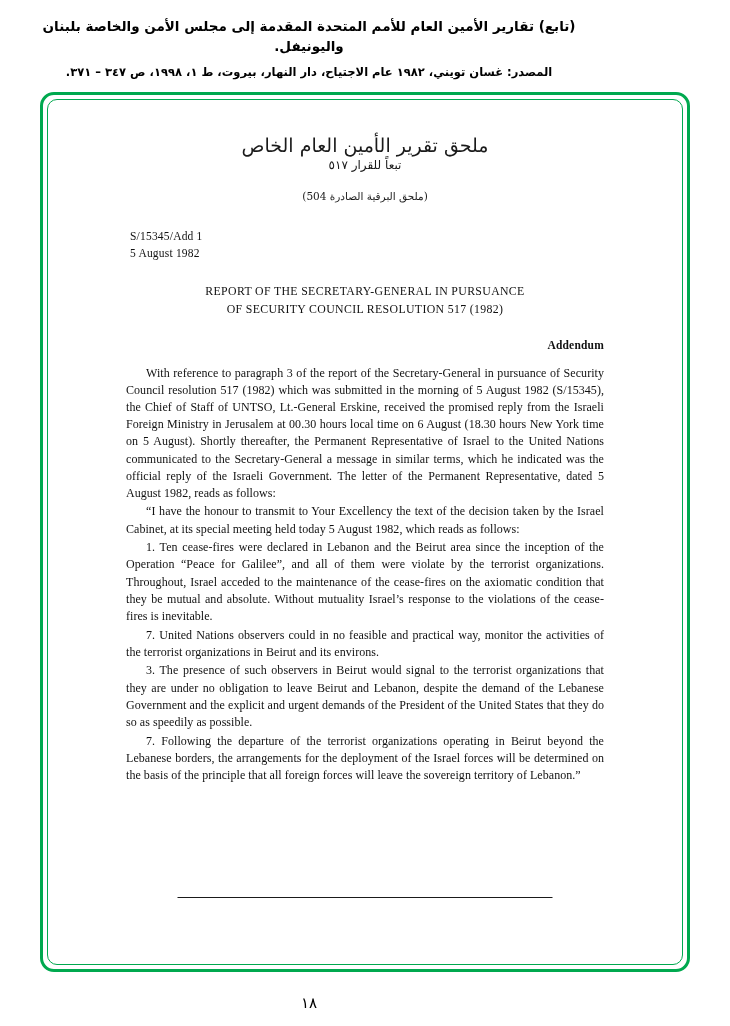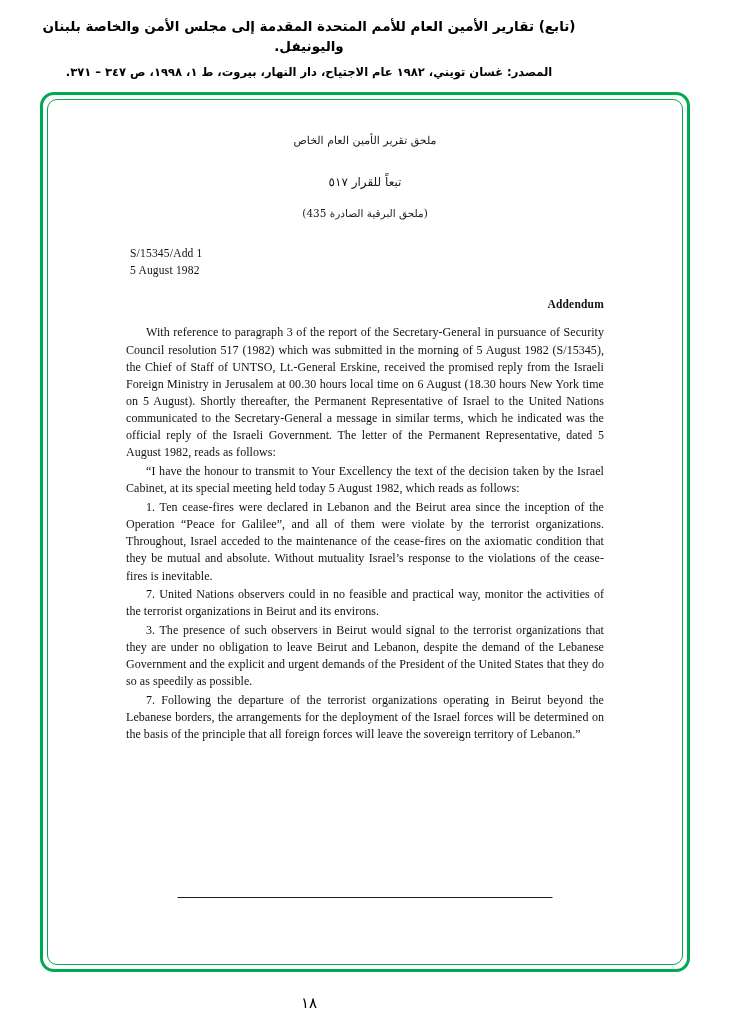--- a/index.html
+++ b/index.html
@@ -75,23 +75,23 @@
     box-sizing: border-box;
   }
   
   .ar-title {
     direction: rtl;
     text-align: center;
     font-family: "DejaVu Serif", serif;
     color: #1a1a1a;
   }
   .ar-title .t1 {
-    font-size: 11px;
+    font-size: 19px;
     letter-spacing: 0.5px;
-    margin-bottom: 28px;
+    margin-bottom: 2px;
   }
   .ar-title .t2 {
     font-size: 12px;
     margin-bottom: 18px;
   }
   .ar-title .t3 {
     font-size: 15px;
     margin-bottom: 18px;
   }
   .ar-title .t4 {
@@ -170,28 +170,32 @@
   </div>
 
   <div class="frame-outer">
     <div class="frame-inner">
 
       <div class="doc">
 
         <div class="ar-title">
           <div class="t1">ملحق تقرير الأمين العام الخاص</div>
           <div class="t2">تبعاً للقرار ٥١٧</div>
-          <div class="t4">(ملحق البرقية الصادرة 435)</div>
+          <div class="t4">(ملحق البرقية الصادرة 504)</div>
         </div>
 
         <div class="docref">
           <div>S/15345/Add 1</div>
           <div>5 August 1982</div>
         </div>
 
+        <div class="en-title">
+          <div>REPORT OF THE SECRETARY-GENERAL IN PURSUANCE</div>
+          <div>OF SECURITY COUNCIL RESOLUTION 517 (1982)</div>
+        </div>
 
         <div class="addendum">Addendum</div>
 
         <div class="body-text">
           <p>With reference to paragraph 3 of the report of the Secretary-General in pursuance of Security Council resolution 517 (1982) which was submitted in the morning of 5 August 1982 (S/15345), the Chief of Staff of UNTSO, Lt.-General Erskine, received the promised reply from the Israeli Foreign Ministry in Jerusalem at 00.30 hours local time on 6 August (18.30 hours New York time on 5 August). Shortly thereafter, the Permanent Representative of Israel to the United Nations communicated to the Secretary-General a message in similar terms, which he indicated was the official reply of the Israeli Government. The letter of the Permanent Representative, dated 5 August 1982, reads as follows:</p>
           <p>“I have the honour to transmit to Your Excellency the text of the decision taken by the Israel Cabinet, at its special meeting held today 5 August 1982, which reads as follows:</p>
           <p>1. Ten cease-fires were declared in Lebanon and the Beirut area since the inception of the Operation “Peace for Galilee”, and all of them were violate by the terrorist organizations. Throughout, Israel acceded to the maintenance of the cease-fires on the axiomatic condition that they be mutual and absolute. Without mutuality Israel’s response to the violations of the cease-fires is inevitable.</p>
           <p>7. United Nations observers could in no feasible and practical way, monitor the activities of the terrorist organizations in Beirut and its environs.</p>
           <p>3. The presence of such observers in Beirut would signal to the terrorist organizations that they are under no obligation to leave Beirut and Lebanon, despite the demand of the Lebanese Government and the explicit and urgent demands of the President of the United States that they do so as speedily as possible.</p>
           <p>7. Following the departure of the terrorist organizations operating in Beirut beyond the Lebanese borders, the arrangements for the deployment of the Israel forces will be determined on the basis of the principle that all foreign forces will leave the sovereign territory of Lebanon.”</p>

